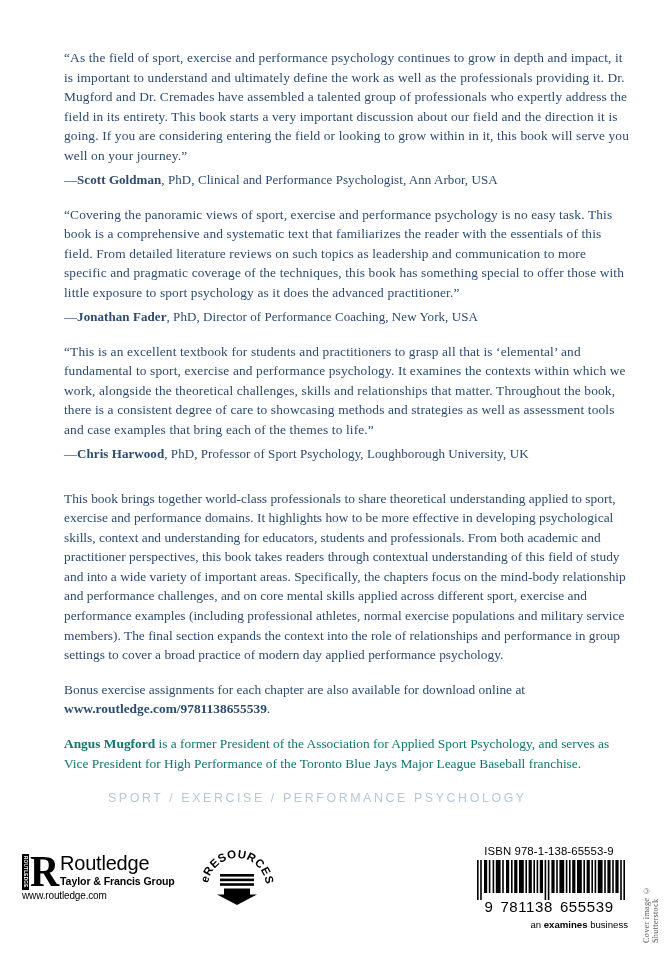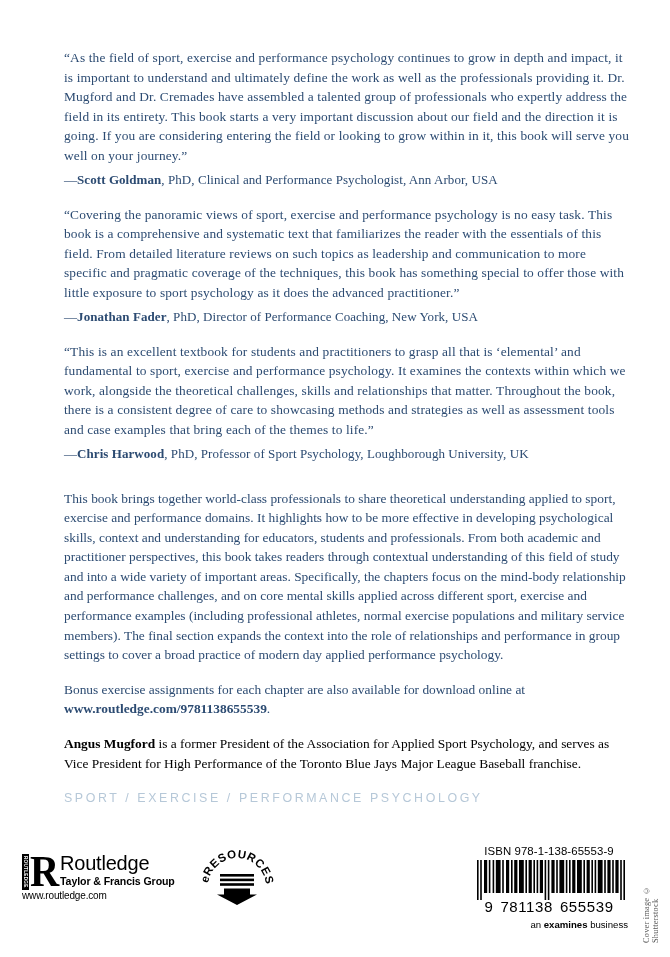--- a/index.html
+++ b/index.html
@@ -49,33 +49,34 @@
     line-height: 19.6px;
     color: #2c4b72;
     margin: 0 0 15px 0;
   }
   .blurb .strong { font-weight: bold; }
 
   
   .bio {
     font-size: 13.4px;
     line-height: 19.6px;
-    color: #000000;
+    color: #0f766e;
     margin: 0 0 15px 0;
   }
   .bio .name { font-weight: bold; }
 
   
   .category {
     margin-top: 18px;
     font-family: "Liberation Sans", "DejaVu Sans", sans-serif;
     font-size: 12.4px;
     letter-spacing: 2.6px;
     color: #b6c8d8;
     font-weight: normal;
+    margin-left: 44px;
   }
 
   
   .footer {
     position: absolute;
     left: 0;
     right: 0;
     bottom: 0;
     height: 112px;
   }

